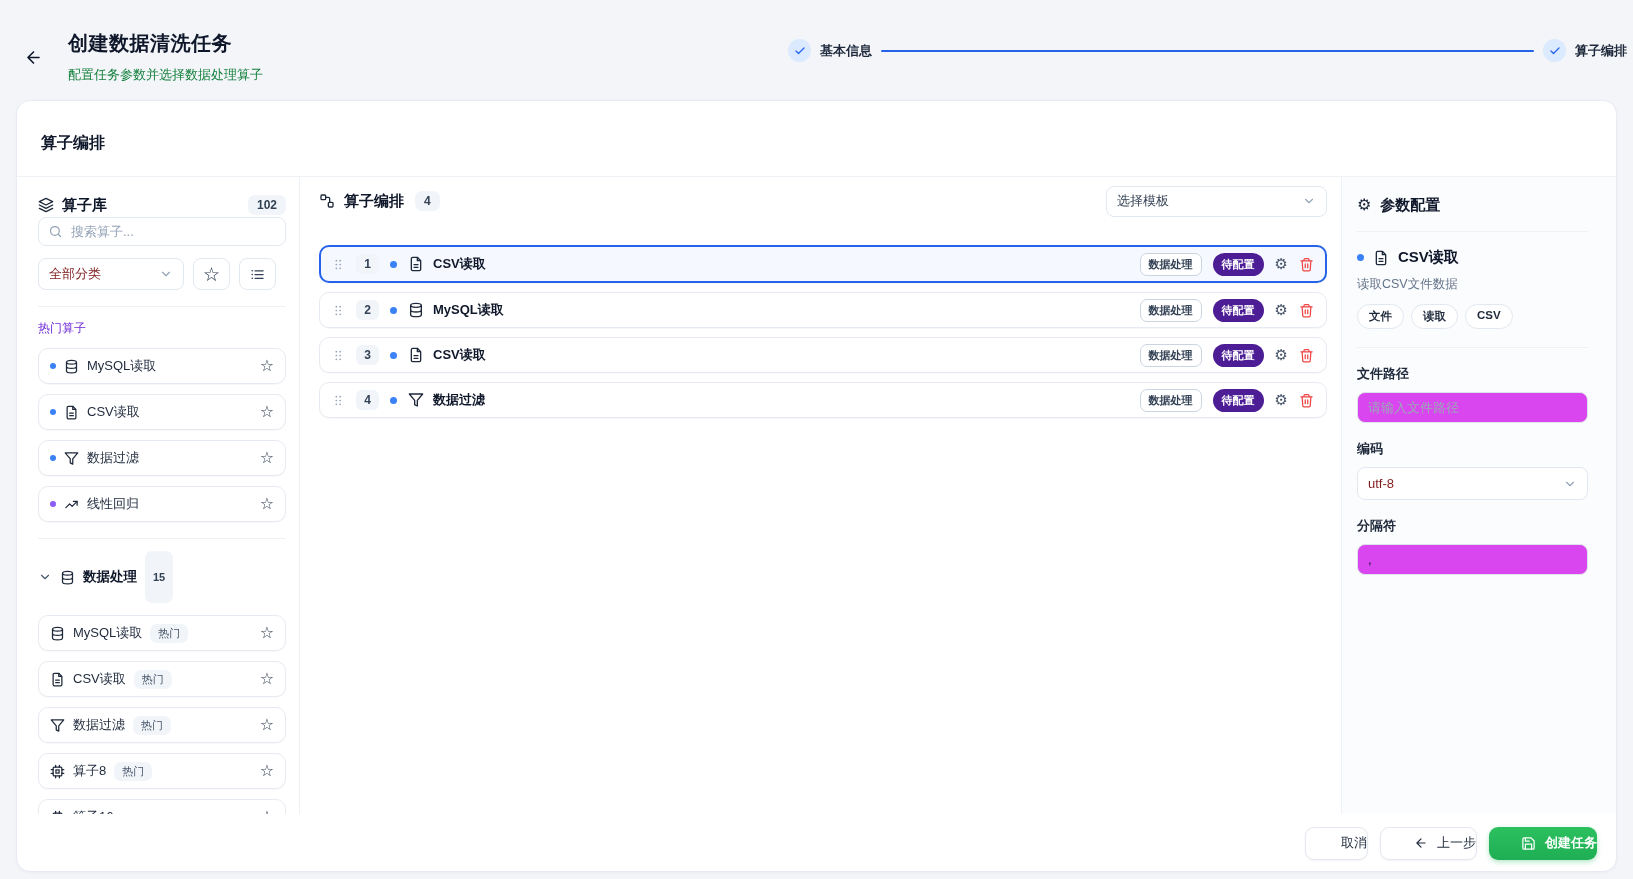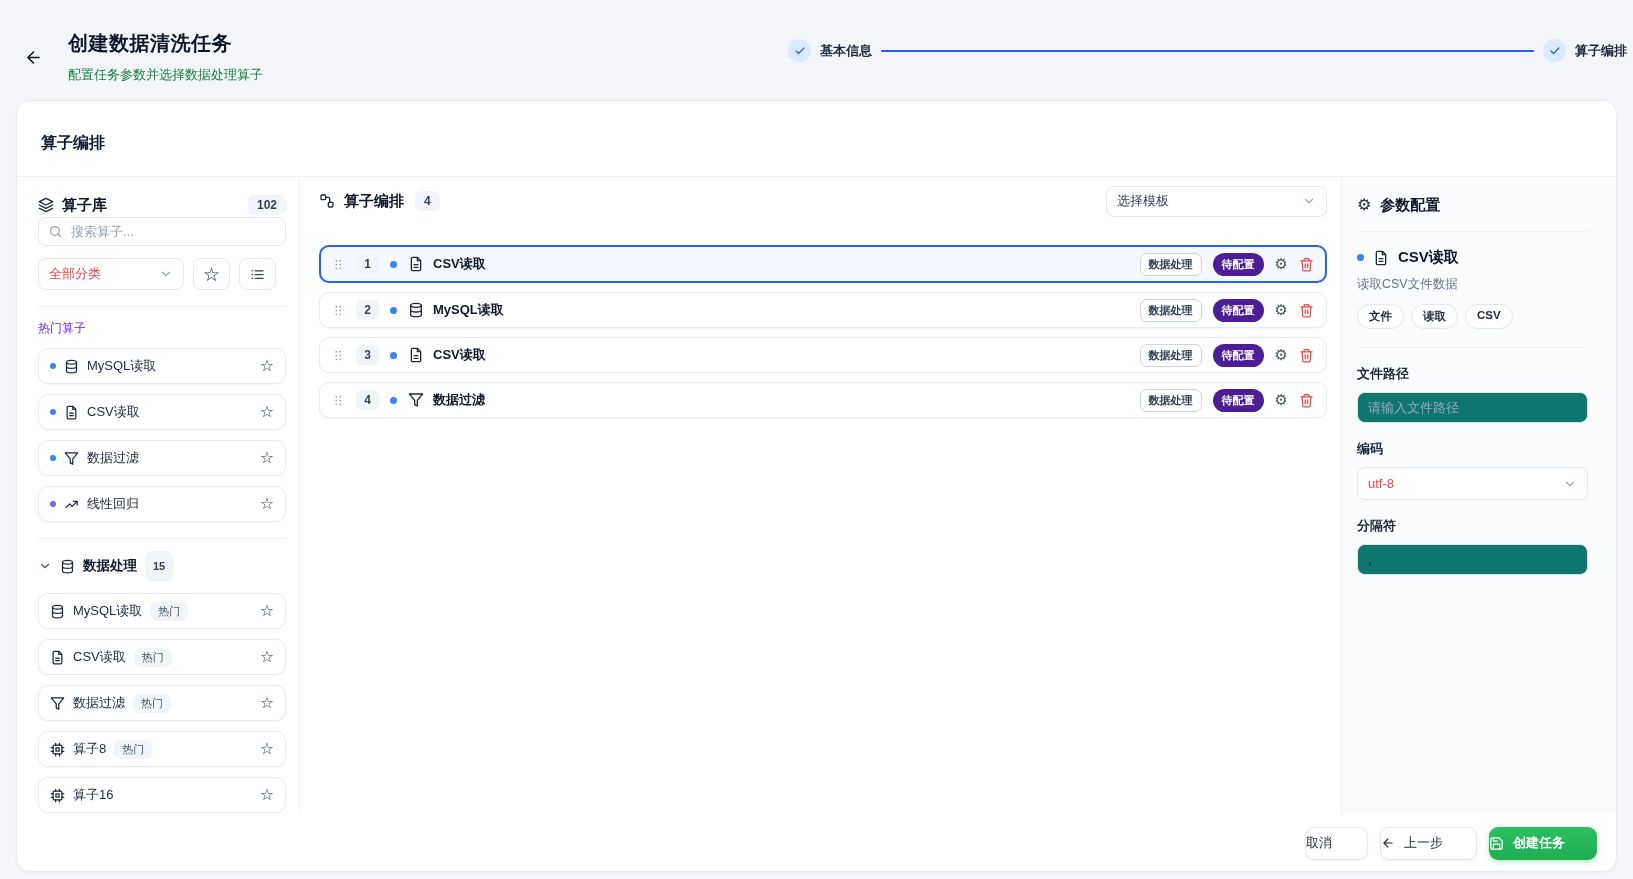--- a/index.html
+++ b/index.html
@@ -60,21 +60,21 @@
   .search-input {
     width: 100%; height: 29px; border: 1px solid #e2e8f0; border-radius: 8px;
     padding: 0 10px 0 32px; font-size: 13px; color: #0f172a; background: #fff; outline: none;
     font-family: inherit;
   }
   .search-input::placeholder { color: #94a3b8; }
   .filter-row { display: flex; gap: 9px; margin-top: 12px; }
   .select {
     display: flex; align-items: center; justify-content: space-between;
     border: 1px solid #e2e8f0; border-radius: 8px; background: #fff; cursor: pointer;
-    font-size: 13px; color: #ef4444; padding: 0 10px; height: 32px;
+    font-size: 13px; color: #7f1d1d; padding: 0 10px; height: 32px;
   }
   .select .ic { color: #94a3b8; }
   .cat-select { width: 146px; }
   .sq-btn {
     width: 37px; height: 32px; border: 1px solid #e2e8f0; border-radius: 8px; background: #fff;
     display: flex; align-items: center; justify-content: center; cursor: pointer; color: #334155;
   }
   .hr { height: 1px; background: #eef2f6; margin: 16px 0 0 0; }
   .section-label { margin: 13px 0 11px; font-size: 12px; color: #6d28d9; }
 
@@ -85,21 +85,21 @@
   }
   .dot { width: 6px; height: 6px; border-radius: 50%; background: #3b82f6; flex: none; }
   .dot-lg { width: 7px; height: 7px; }
   .dot-purple { background: #8b5cf6; }
   .op-name { font-size: 13px; font-weight: 500; color: #1e293b; }
   .hot-badge { background: #f1f5f9; color: #475569; font-size: 11px; padding: 2px 8px; border-radius: 7px; }
   .star { margin-left: auto; color: #334155; cursor: pointer; }
 
   .group-header { display: flex; align-items: center; gap: 8px; margin: 12px 0 12px; cursor: pointer; }
   .group-title { font-size: 13.5px; font-weight: 700; }
-  .group-count { background: #f1f5f9; color: #334155; font-size: 11px; font-weight: 600; padding: 9px 8px; border-radius: 7px; }
+  .group-count { background: #f1f5f9; color: #334155; font-size: 11px; font-weight: 600; padding: 20px 8px; border-radius: 7px; }
   .group-header .chev { color: #475569; }
 
   
   .col-mid { flex: 1; border-right: 1px solid #eef2f6; padding: 8px 14px 0 19px; overflow: hidden; }
   .mid-header { display: flex; align-items: center; gap: 9px; margin: 0 0 28px; height: 32px; }
   .mid-title { font-size: 15px; font-weight: 700; }
   .tpl-select { width: 221px; margin-left: auto; height: 31px; color: #334155; }
 
   .pipe-row {
     display: flex; align-items: center; height: 36px; margin-bottom: 9px;
@@ -138,34 +138,34 @@
   .op-info-name { font-size: 15px; font-weight: 700; }
   .op-info-desc { margin: 9px 0 11px; font-size: 12.5px; color: #64748b; }
   .tags { display: flex; gap: 7px; }
   .tag {
     border: 1px solid #e2e8f0; border-radius: 999px; background: #fff;
     font-size: 11.5px; font-weight: 700; color: #1e293b; padding: 4px 11px;
   }
   .field-label { font-size: 13px; font-weight: 700; color: #1e293b; margin: 17px 0 9px; }
   .field-input {
     width: 100%; height: 31px; border: 1px solid #dde3ea; border-radius: 8px;
-    padding: 9px 10px; font-size: 13px; color: #0f172a; background: #0f766e; outline: none;
+    padding: 9px 10px; font-size: 13px; color: #0f172a; background: #d946ef; outline: none;
     font-family: inherit;
   }
   .field-input::placeholder { color: #9aa7b6; }
   .field-select { height: 33px; }
 
   
   .footer {
     position: absolute; left: 0; bottom: 0; width: 100%; height: 56px;
     display: flex; align-items: center; justify-content: flex-end; gap: 12px; padding-right: 19px;
   }
   .btn {
     height: 33px; border-radius: 9px; font-size: 13px; font-family: inherit; cursor: pointer;
-    display: flex; align-items: center; justify-content: flex-start; gap: 9px;
+    display: flex; align-items: center; justify-content: flex-end; gap: 9px;
   }
   .btn-outline { background: #fff; border: 1px solid #e4e9ef; color: #1e293b; box-shadow: 0 1px 2px rgba(15,23,42,.05); }
   .btn-cancel { width: 63px; }
   .btn-prev { width: 97px; }
   .btn-submit {
     width: 108px; border: none; color: #fff; font-weight: 600;
     background: linear-gradient(180deg, #2cc05f, #1fae54);
     box-shadow: 0 2px 5px rgba(34,185,92,.35);
   }
 </style>

